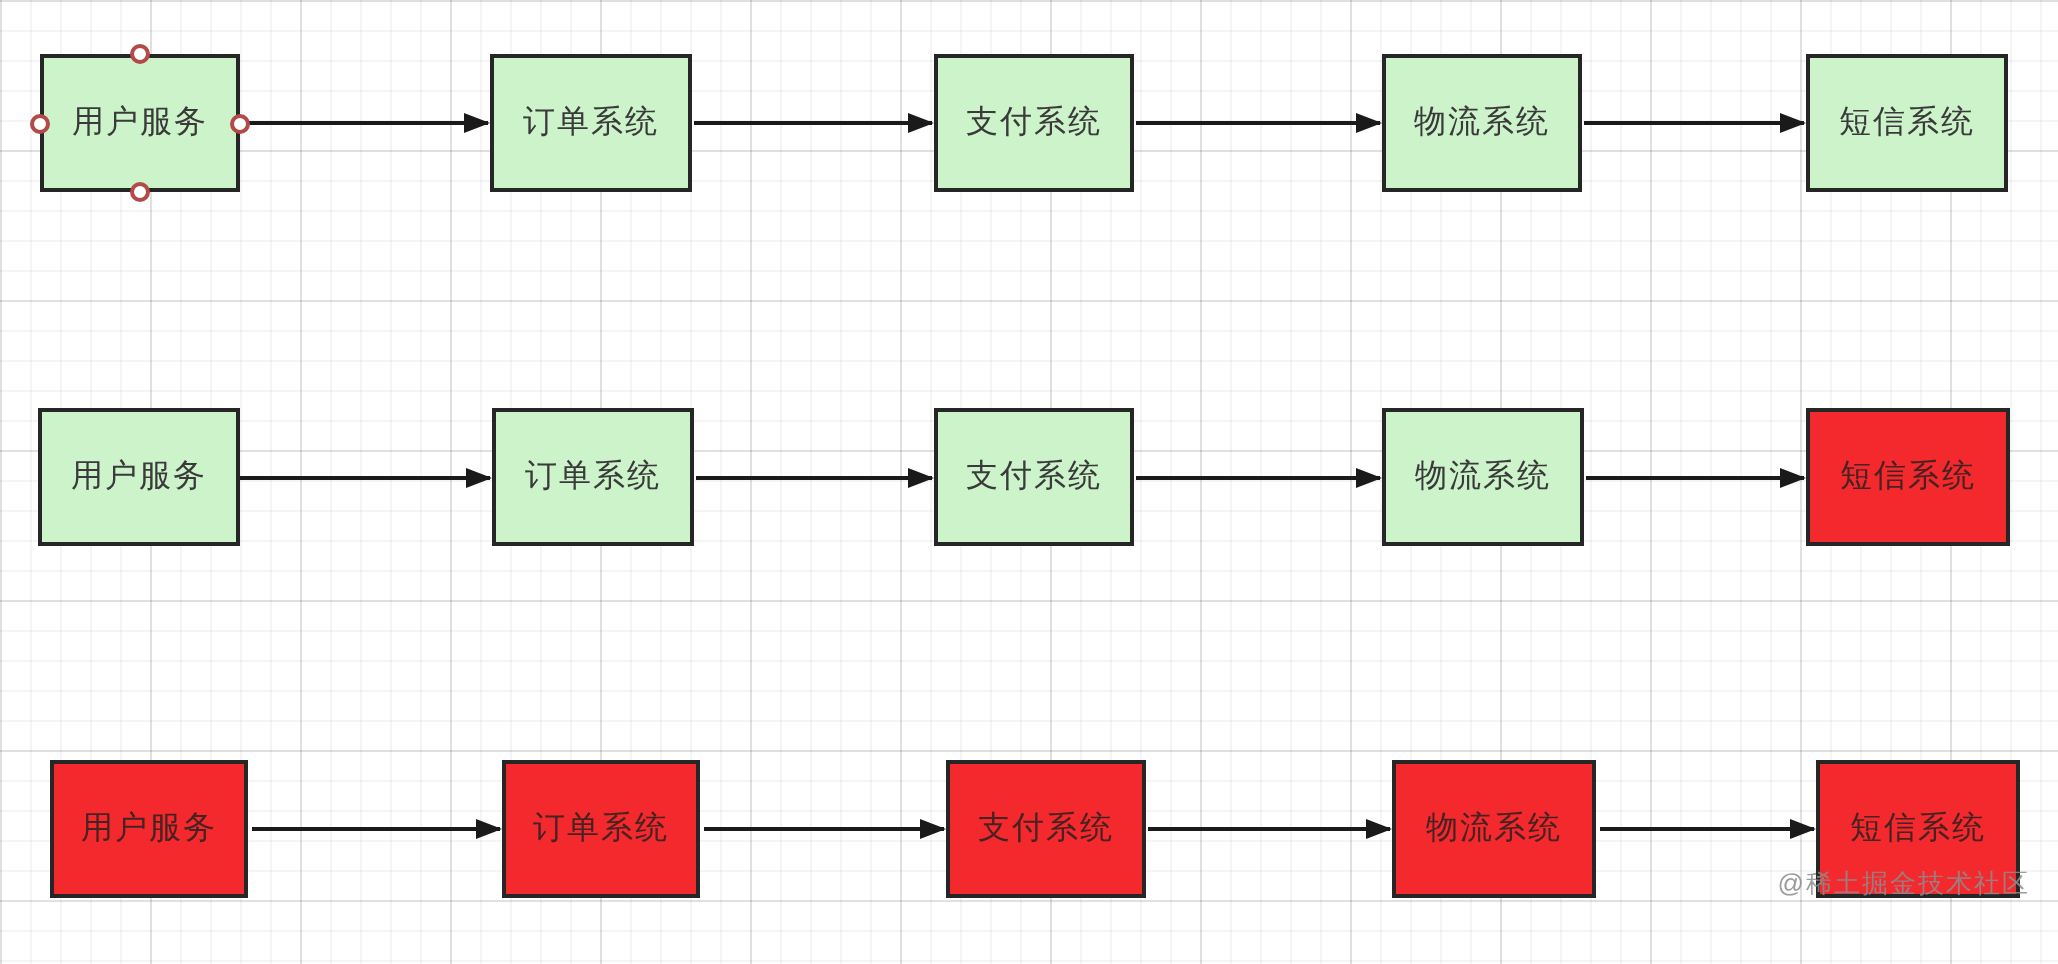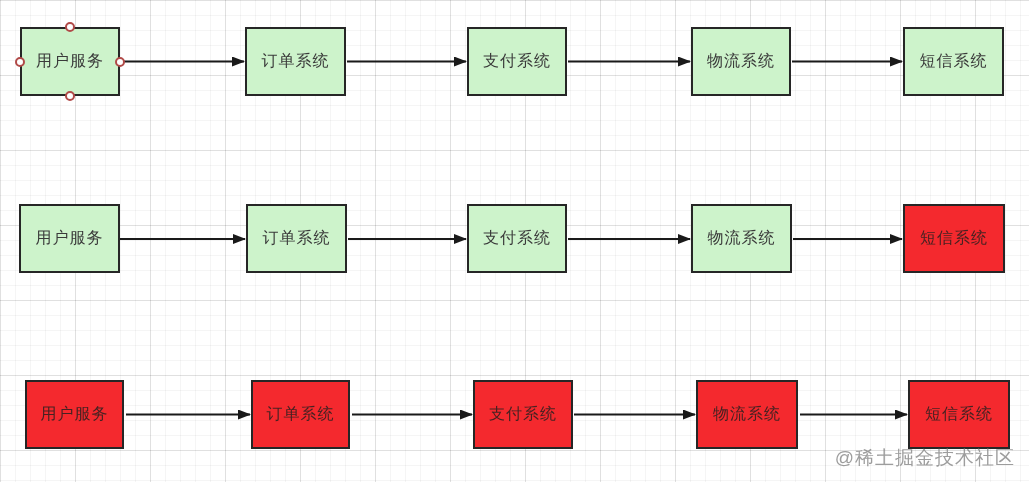--- a/index.html
+++ b/index.html
@@ -39,23 +39,23 @@
     border:2px solid #b14a48;
     border-radius:50%;
     z-index:3;
   }
   .h-top{left:50%;top:-7px;margin-left:-5px;}
   .h-bottom{left:50%;bottom:-7px;margin-left:-5px;}
   .h-left{top:50%;left:-7px;margin-top:-5px;}
   .h-right{top:50%;right:-7px;margin-top:-5px;}
   .watermark{
     position:absolute;
-    right:14px;top:445px;
+    right:14px;top:433px;
     z-index:10;
-    font-size:19px;
+    font-size:13px;
     color:rgba(140,140,140,0.85);
     letter-spacing:1px;
     white-space:nowrap;
   }
 </style>
 </head>
 <body>
 
 <div class="canvas">
 

